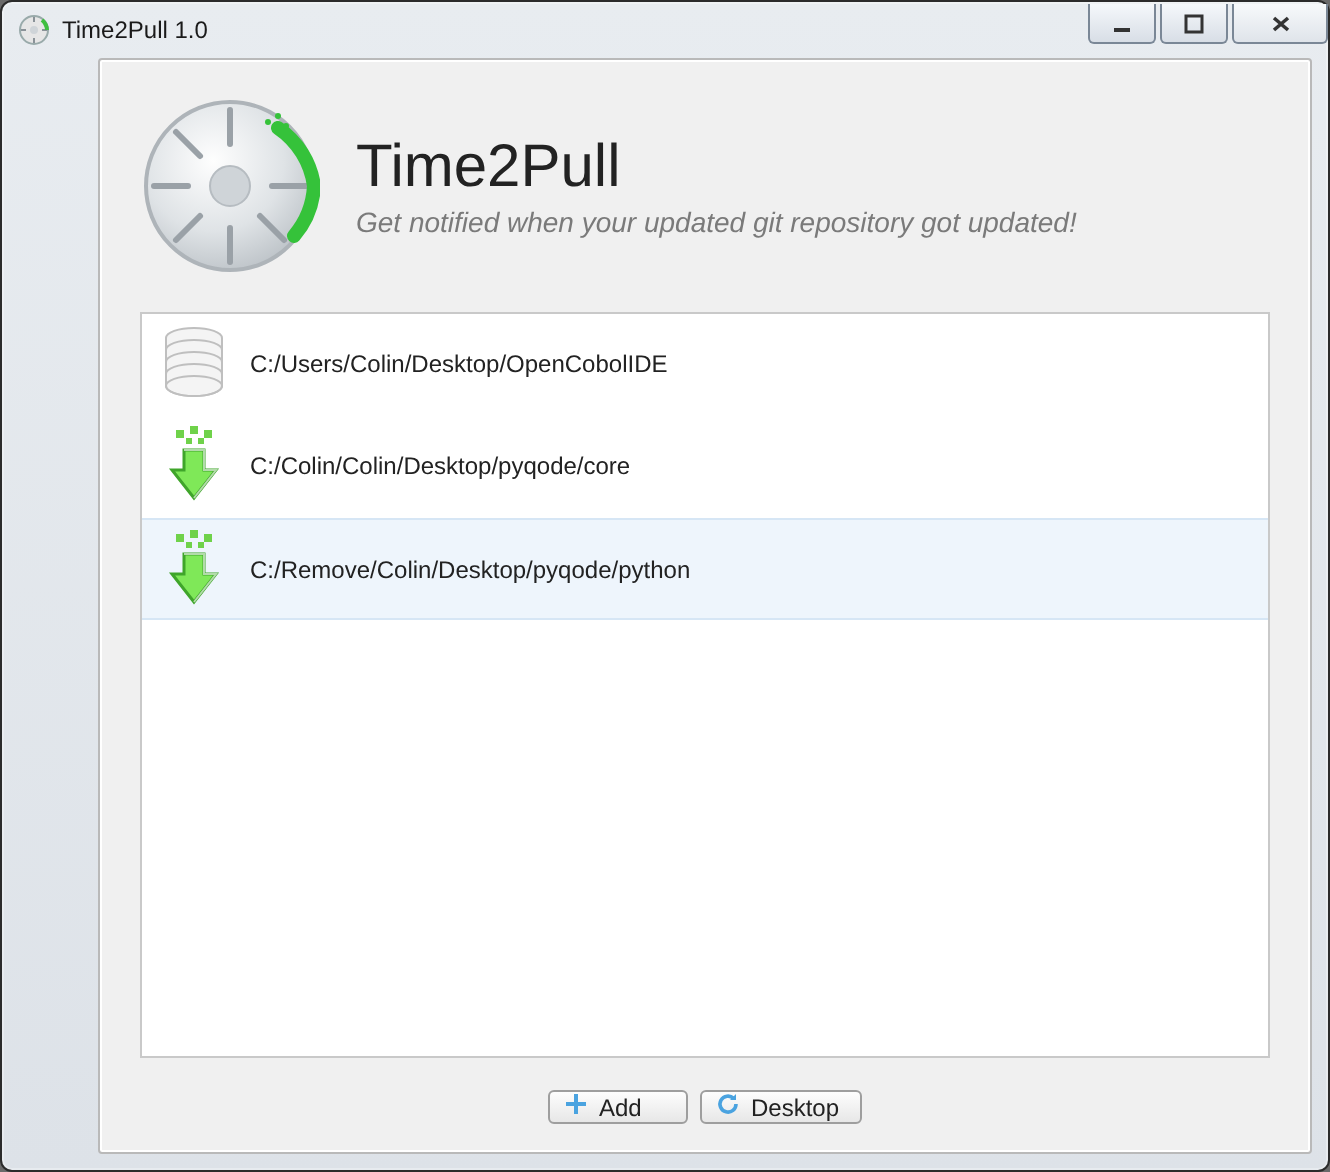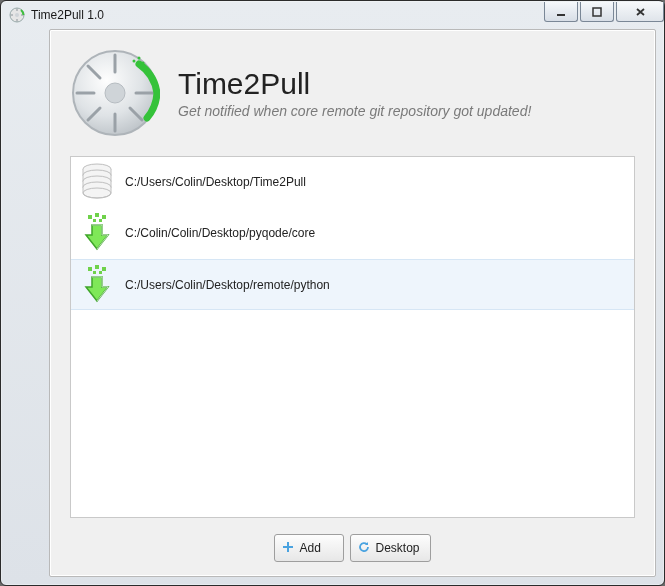--- a/index.html
+++ b/index.html
@@ -100,21 +100,21 @@
   }
   .row .repo-icon { width: 36px; height: 40px; flex: 0 0 auto; display:flex; align-items:center; justify-content:center;}
   .row .path { color: #222; }
   .button-bar {
     display: flex;
     justify-content: center;
     gap: 6px;
     padding: 8px 0 14px 0;
   }
   .btn {
-    height: 28px;
+    height: 17px;
     min-width: 70px;
     padding: 0 10px 0 6px;
     background: linear-gradient(#fdfdfd, #e7e7e7);
     border: 1px solid #9e9e9e;
     border-radius: 3px;
     display: inline-flex;
     align-items: center;
     gap: 4px;
     font-family: inherit;
     font-size: 12px;
@@ -193,42 +193,42 @@
           <path d="M69 16 A42 42 0 0 1 87 45 A42 42 0 0 1 77 70" fill="none" stroke="#35c23a" stroke-width="7" stroke-linecap="round"></path>
           <g fill="#35c23a">
               <circle cx="64" cy="13" r="1.5"></circle>
               <circle cx="69" cy="10" r="1.5"></circle>
               <circle cx="73" cy="15" r="1.5"></circle>
             </g>
         </svg>
       </span>
       <div>
         <h1>Time2Pull</h1>
-        <div class="subtitle">Get notified when core remote git repository got updated!</div>
+        <div class="subtitle">Get notified when your updated git repository got updated!</div>
       </div>
     </div>
 
     <div class="list" id="repo-list">
         <div class="row">
           <span class="repo-icon">
             <svg width="34" height="40" viewBox="0 0 34 40">
               <g fill="#f4f4f4" stroke="#bfbfbf" stroke-width="1">
                 <ellipse cx="17" cy="7" rx="14" ry="5"></ellipse>
                 <path d="M3 7 v6 a14 5 0 0 0 28 0 v-6" fill="#f4f4f4"></path>
                 <ellipse cx="17" cy="13" rx="14" ry="5" fill="none"></ellipse>
                 <path d="M3 13 v6 a14 5 0 0 0 28 0 v-6" fill="#f4f4f4"></path>
                 <ellipse cx="17" cy="19" rx="14" ry="5" fill="none"></ellipse>
                 <path d="M3 19 v6 a14 5 0 0 0 28 0 v-6" fill="#f4f4f4"></path>
                 <ellipse cx="17" cy="25" rx="14" ry="5" fill="none"></ellipse>
                 <path d="M3 25 v6 a14 5 0 0 0 28 0 v-6" fill="#f4f4f4"></path>
                 <ellipse cx="17" cy="31" rx="14" ry="5" fill="none"></ellipse>
               </g>
             </svg>
           </span>
-          <span class="path">C:/Users/Colin/Desktop/Time2Pull</span>
+          <span class="path">C:/Users/Colin/Desktop/OpenCobolIDE</span>
         </div>
         <div class="row">
           <span class="repo-icon">
             <svg width="34" height="40" viewBox="0 0 34 40">
               <g fill="#6fd24a">
                 <rect x="8" y="2" width="4" height="4"></rect>
                 <rect x="15" y="0" width="4" height="4"></rect>
                 <rect x="22" y="2" width="4" height="4"></rect>
                 <rect x="13" y="6" width="3" height="3"></rect>
                 <rect x="19" y="6" width="3" height="3"></rect>
@@ -250,21 +250,21 @@
                 <rect x="22" y="2" width="4" height="4"></rect>
                 <rect x="13" y="6" width="3" height="3"></rect>
                 <rect x="19" y="6" width="3" height="3"></rect>
               </g>
               <g>
                 <path d="M12 12 h10 v10 h6 L17 36 L6 22 h6 z" fill="#7fe858" stroke="#3fa52a" stroke-width="1.5"></path>
                 <path d="M12 12 h10 v10 h6 L17 36" fill="none" stroke="#ffffff" stroke-width="1" opacity="0.6"></path>
               </g>
             </svg>
           </span>
-          <span class="path">C:/Users/Colin/Desktop/remote/python</span>
+          <span class="path">C:/Remove/Colin/Desktop/pyqode/python</span>
         </div>
       </div>
 
     <div class="button-bar">
       <button class="btn">
         <span>
           <svg width="14" height="14">
               <path d="M7 2 v10 M2 7 h10" stroke="#4aa3e0" stroke-width="2"></path>
             </svg>
         </span>

